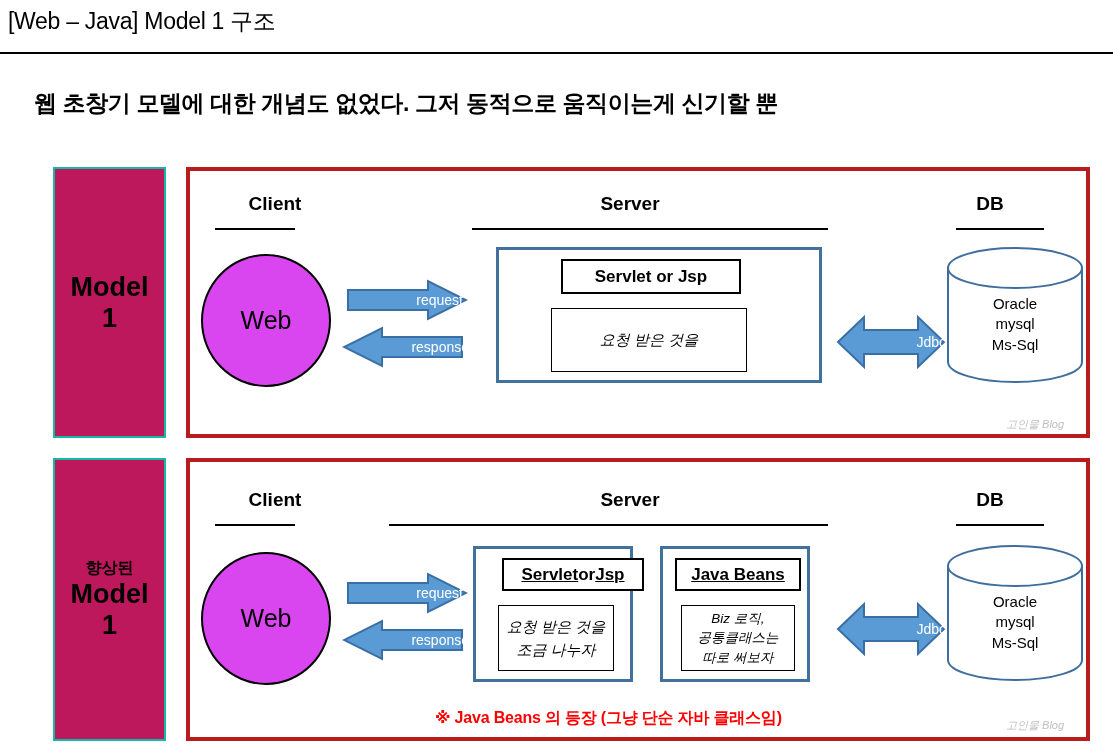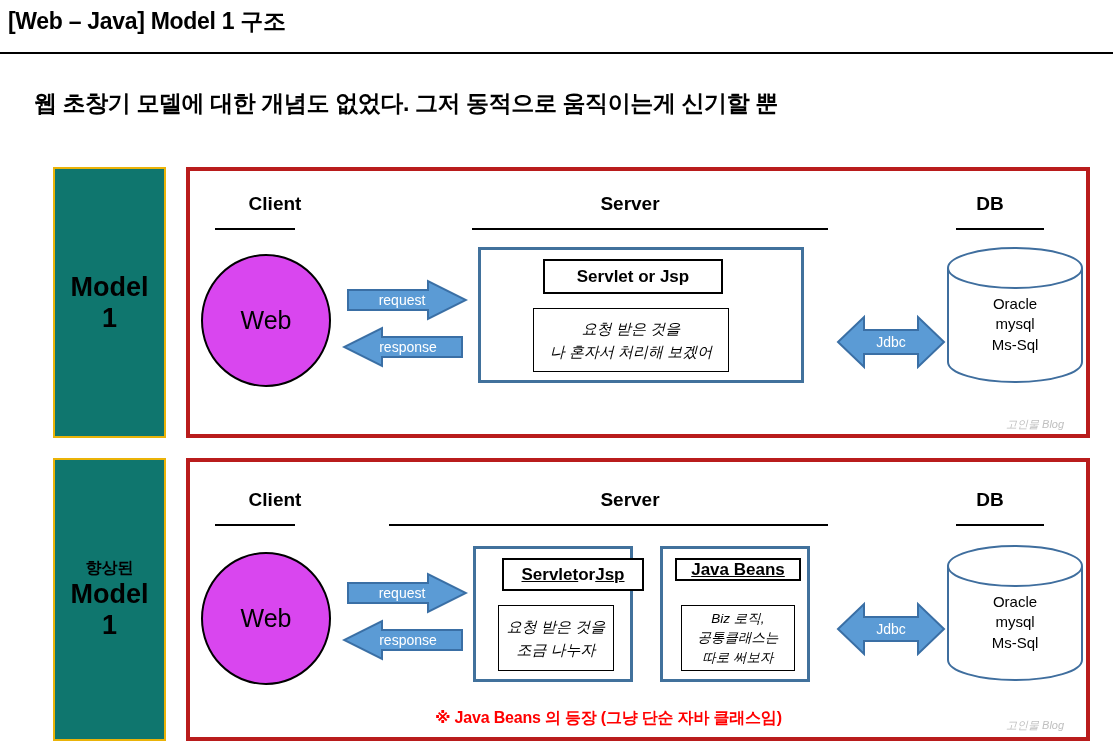--- a/index.html
+++ b/index.html
@@ -15,21 +15,21 @@
     color: #000000;
     overflow: hidden;
   }
 
   
   #slide-title {
     position: absolute;
     left: 8px;
     top: 6px;
     font-size: 23px;
-    font-weight: bold;
+    font-weight: normal;
     letter-spacing: -0.3px;
     white-space: nowrap;
   }
   #title-rule {
     position: absolute;
     left: 0;
     top: 52px;
     width: 1113px;
     height: 2px;
     background: #000000;
@@ -40,22 +40,22 @@
     top: 88px;
     font-size: 23px;
     font-weight: bold;
     letter-spacing: -0.4px;
     white-space: nowrap;
   }
 
   
   .label-box {
     position: absolute;
-    border: 2px solid #eab308;
-    background: #0f766e;
+    border: 2px solid #14b8a6;
+    background: #be185d;
     box-sizing: border-box;
     display: flex;
     flex-direction: column;
     align-items: center;
     justify-content: center;
   }
   .label-sub {
     font-size: 16px;
     font-weight: bold;
     line-height: 1.15;
@@ -102,21 +102,21 @@
     font-weight: normal;
   }
 
   
   .arrow-wrap { position: absolute; }
   .arrow-label {
     position: absolute;
     left: 0; right: 0;
     top: 50%;
     transform: translateY(-50%);
-    text-align: center;
+    text-align: right;
     color: #ffffff;
     font-size: 14px;
     pointer-events: none;
   }
   .arrow-label.shift-r { transform: translateY(-50%) translateX(-5px); }
   .arrow-label.shift-l { transform: translateY(-50%) translateX(5px); }
 
   
   .server-box {
     position: absolute;
@@ -216,25 +216,24 @@
     <div class="arrow-label shift-r">request</div>
   </div>
 
   <div class="arrow-wrap" style="left:152px; top:155px; width:122px; height:42px;">
     <svg width="122" height="42" viewBox="0 0 122 42">
       <polygon points="120,11 40,11 40,2 2,21 40,40 40,31 120,31" fill="#5B9BD5" stroke="#3A6FA5" stroke-width="2"></polygon>
     </svg>
     <div class="arrow-label shift-l">response</div>
   </div>
 
-  <div class="server-box" style="left:288px; top:76px; width:326px; height:136px;">
+  <div class="server-box" style="left:306px; top:76px; width:326px; height:136px;">
     <div class="inner-head" style="left:62px; top:9px; width:180px; height:35px;">Servlet or Jsp</div>
     <div class="inner-body" style="left:52px; top:58px; width:196px; height:64px;">
       <div>요청 받은 것을</div>
-      <div>나 혼자서 처리해 보겠어</div>
     </div>
   </div>
 
   <div class="arrow-wrap" style="left:646px; top:140px; width:110px; height:62px;">
     <svg width="110" height="62" viewBox="0 0 110 62">
       <polygon points="2,31 28,6 28,19 82,19 82,6 108,31 82,56 82,43 28,43 28,56" fill="#5B9BD5" stroke="#3A6FA5" stroke-width="2"></polygon>
     </svg>
     <div class="arrow-label">Jdbc</div>
   </div>
 
@@ -294,21 +293,21 @@
         <span> or </span>
         <span class="u">Jsp</span>
     </div>
     <div class="inner-body" style="left:22px; top:56px; width:116px; height:66px;">
       <div>요청 받은 것을</div>
       <div>조금 나누자</div>
     </div>
   </div>
 
   <div class="server-box" style="left:470px; top:84px; width:150px; height:136px;">
-    <div class="inner-head" style="left:12px; top:9px; width:126px; height:23px;">
+    <div class="inner-head" style="left:12px; top:9px; width:126px; height:33px;">
       <span class="u">Java Beans</span>
     </div>
     <div class="inner-body small" style="left:18px; top:56px; width:114px; height:66px;">
       <div>Biz 로직,</div>
       <div>공통클래스는</div>
       <div>따로 써보자</div>
     </div>
   </div>
 
   <div class="arrow-wrap" style="left:646px; top:136px; width:110px; height:62px;">

